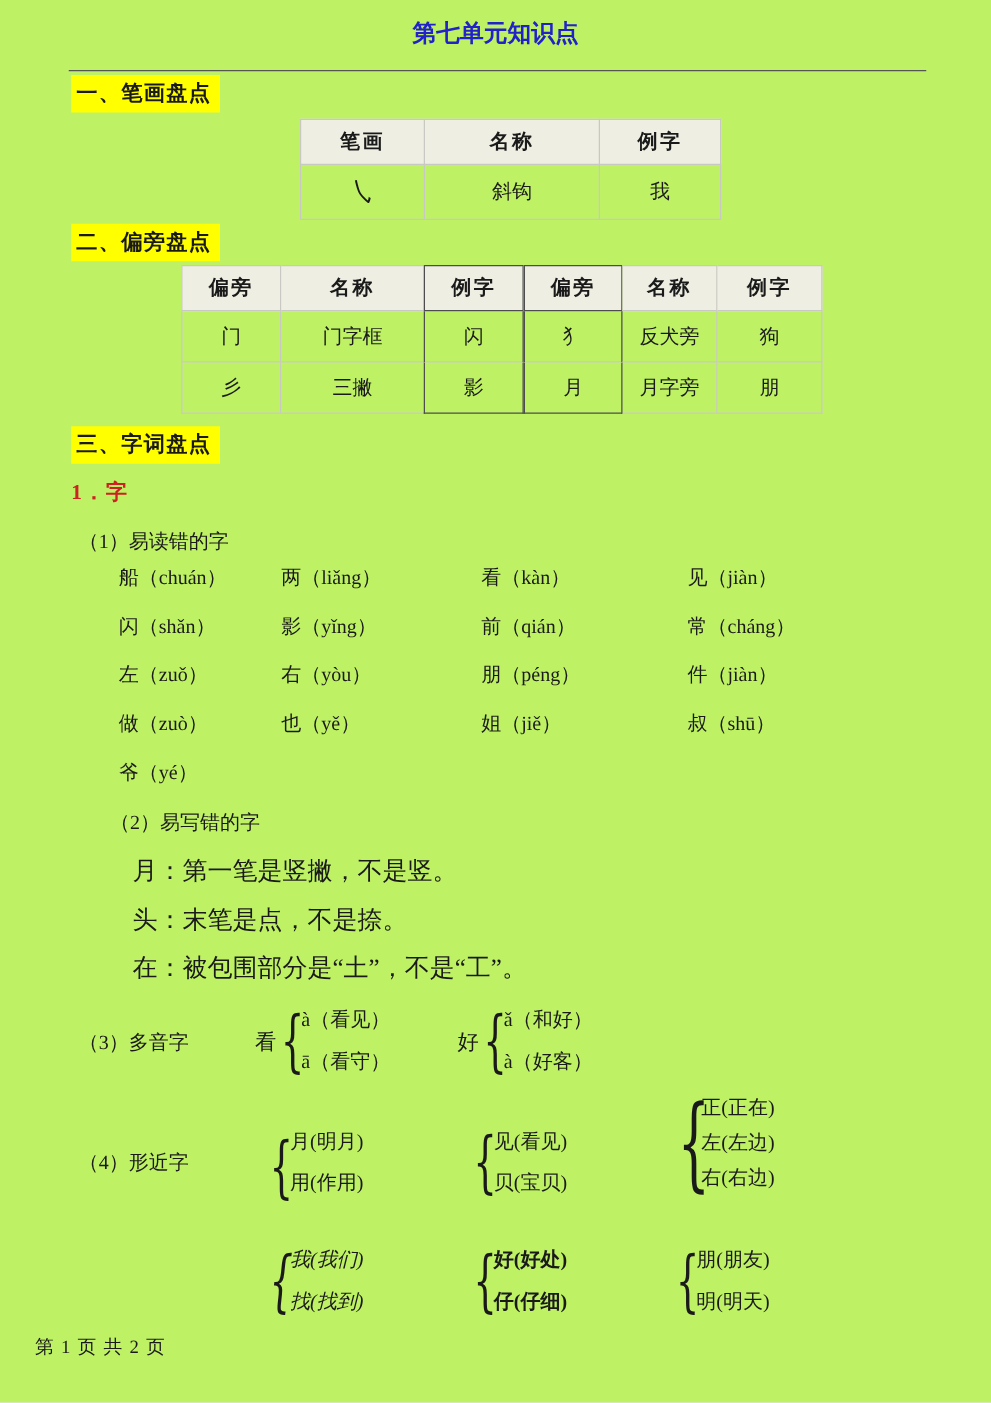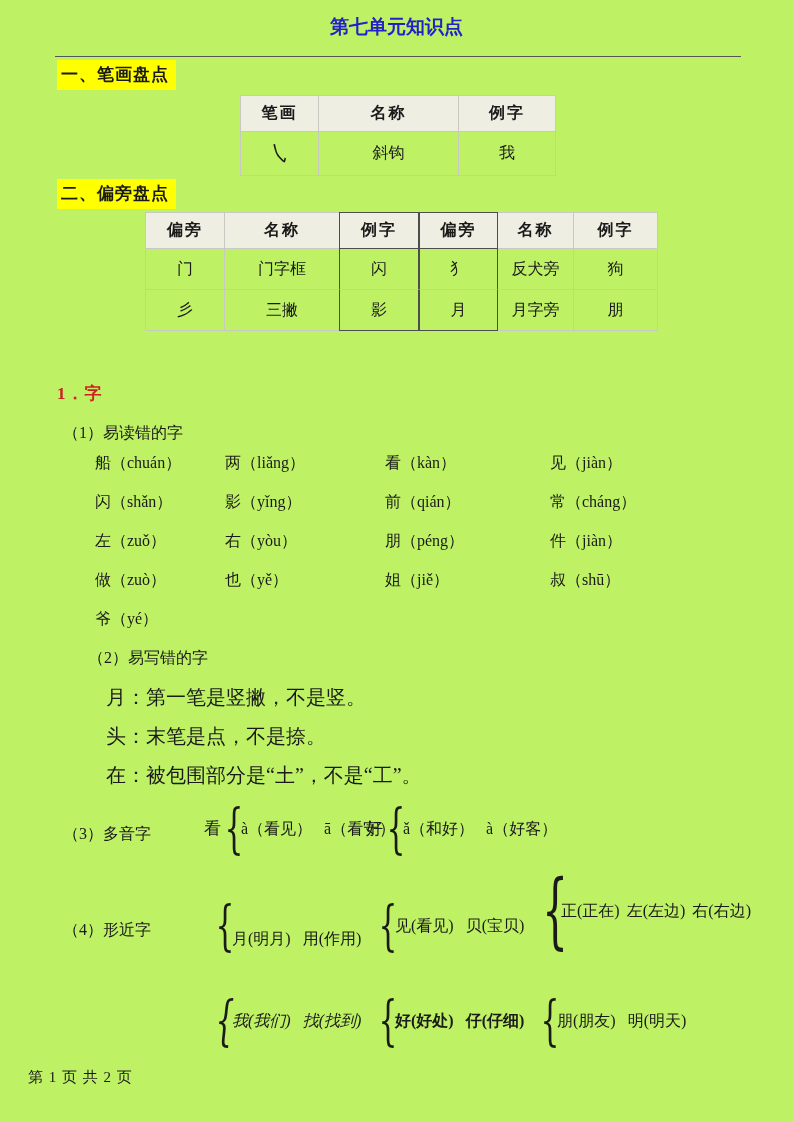--- a/index.html
+++ b/index.html
@@ -40,21 +40,21 @@
     border-bottom:1px solid var(--table-line);
     vertical-align:middle;overflow:hidden;
   }
   .doc-table tr > *:first-child{border-left:1px solid var(--table-line);}
   .doc-table th{
     background:var(--table-header-bg);font-weight:bold;
     border-top:1px solid var(--table-line);height:37px;letter-spacing:2px;
   }
   .t1{top:95px;left:240px;width:316px;}
   .t1 td{height:44px;}
-  .t1 .c1{width:79px;margin-left:48px;} .t1 .c2{width:140px;} .t1 .c3{width:97px;}
+  .t1 .c1{width:100px;margin-left:48px;} .t1 .c2{width:140px;} .t1 .c3{width:97px;}
   .stroke-glyph{font-size:20px;}
 
   .t2{top:212px;left:145px;width:513px;}
   .t2 td{height:41px;}
   .t2 .r1{width:80px;} .t2 .r2{width:114px;} .t2 .r3{width:80px;}
   .t2 .r4{width:79px;} .t2 .r5{width:76px;} .t2 .r6{width:84px;}
   
   .t2 th.r2,.t2 td.r2{border-right:none;}
   .t2 th.r3,.t2 td.r3,.t2 th.r4,.t2 td.r4{
     border-left:1px solid var(--table-line-dark);
@@ -83,21 +83,21 @@
   .miswrite-lines{position:absolute;top:678px;left:106px;font-size:20px;}
   .miswrite-lines div{line-height:39px;}
 
   .brace-group{position:absolute;display:flex;align-items:center;}
   .brace-group .lead{font-size:17px;}
   .brace{display:inline-block;line-height:0.85;text-align:center;
     font-family:"DejaVu Serif",serif;font-weight:normal;color:var(--text);}
   .brace::before{content:"{";}
   .b2{font-size:54px;width:16px;transform:scaleX(0.55);}
   .b3{font-size:82px;width:20px;transform:scaleX(0.5);}
-  .brace-items{display:flex;flex-direction:row;margin-left:4px;font-size:16px;}
+  .brace-items{display:flex;flex-direction:column;margin-left:4px;font-size:16px;}
   .gap2{gap:12px;}
   .gap3{gap:7px;}
   .brace-items span{display:block;line-height:21px;}
 
   #poly-g0{left:204px;top:806px;}
   #poly-g1{left:366px;top:806px;}
   #sim-g0{left:212px;top:903px;align-items:flex-end;}
   #sim-g1{left:375px;top:903px;}
   #sim-g2{left:537px;top:876px;}
   #sim-g3{left:212px;top:998px;font-style:italic;}
@@ -159,20 +159,21 @@
         <td class="r1">彡</td>
         <td class="r2">三撇</td>
         <td class="r3">影</td>
         <td class="r4">月</td>
         <td class="r5">月字旁</td>
         <td class="r6">朋</td>
       </tr>
     </tbody>
   </table>
 
+  <div class="sec-heading" id="sec3">三、字词盘点</div>
 
   <div class="zi-heading">1．字</div>
 
   <div class="sub-label" id="misread-label">（1）易读错的字</div>
   <div class="misread-grid">
     <span>船（chuán）</span>
     <span>两（liǎng）</span>
     <span>看（kàn）</span>
     <span>见（jiàn）</span>
     <span>闪（shǎn）</span>

